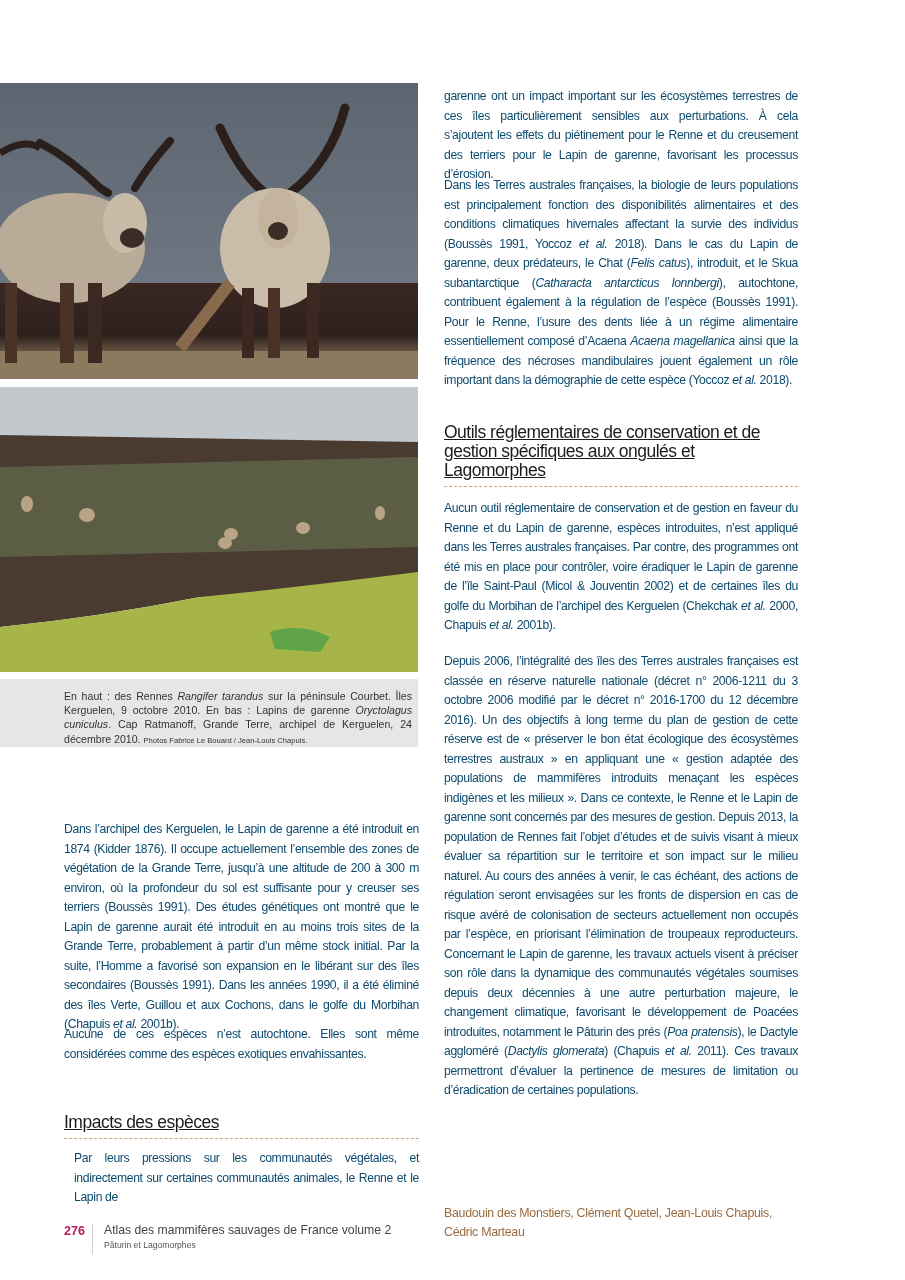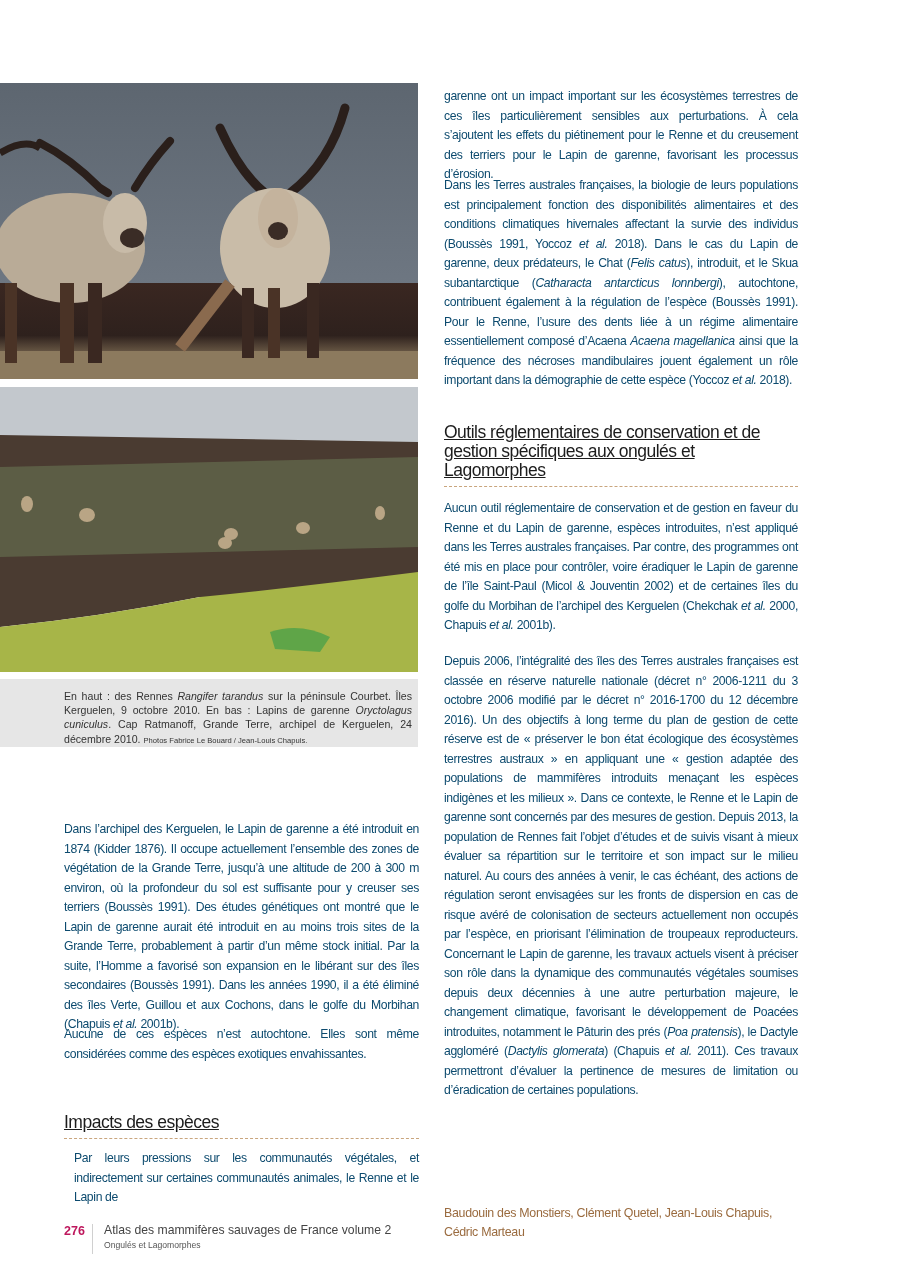--- a/index.html
+++ b/index.html
@@ -128,14 +128,14 @@
 <div class="col col-right" style="top:640px;">
   <p class="body" style="margin-top:12px;"><span>Depuis 2006, l’intégralité des îles des Terres australes françaises est classée en réserve naturelle nationale (décret n° 2006-1211 du 3 octobre 2006 modifié par le décret n° 2016-1700 du 12 décembre 2016). Un des objectifs à long terme du plan de gestion de cette réserve est de « préserver le bon état écologique des écosystèmes terrestres austraux » en appliquant une « gestion adaptée des populations de mammifères introduits menaçant les espèces indigènes et les milieux ». Dans ce contexte, le Renne et le Lapin de garenne sont concernés par des mesures de gestion. Depuis 2013, la population de Rennes fait l’objet d’études et de suivis visant à mieux évaluer sa répartition sur le territoire et son impact sur le milieu naturel. Au cours des années à venir, le cas échéant, des actions de régulation seront envisagées sur les fronts de dispersion en cas de risque avéré de colonisation de secteurs actuellement non occupés par l’espèce, en priorisant l’élimination de troupeaux reproducteurs. Concernant le Lapin de garenne, les travaux actuels visent à préciser son rôle dans la dynamique des communautés végétales soumises depuis deux décennies à une autre perturbation majeure, le changement climatique, favorisant le développement de Poacées introduites, notamment le Pâturin des prés (</span><i>Poa pratensis</i><span>), le Dactyle aggloméré (</span><i>Dactylis glomerata</i><span>) (Chapuis </span><i>et al.</i><span> 2011). Ces travaux permettront d’évaluer la pertinence de mesures de limitation ou d’éradication de certaines populations.</span></p>
 </div>
 
 <div class="authors">Baudouin des Monstiers, Clément Quetel, Jean-Louis Chapuis, Cédric Marteau</div>
 
 <div class="footer">
   <span class="page-num">276</span>
   <span class="footer-divider"></span>
   <span class="footer-title">Atlas des mammifères sauvages de France volume 2</span>
-  <span class="footer-sub">Ongulés et Lagomorphes</span>
+  <span class="footer-sub">Pâturin et Lagomorphes</span>
 </div>
 
 </body></html>

